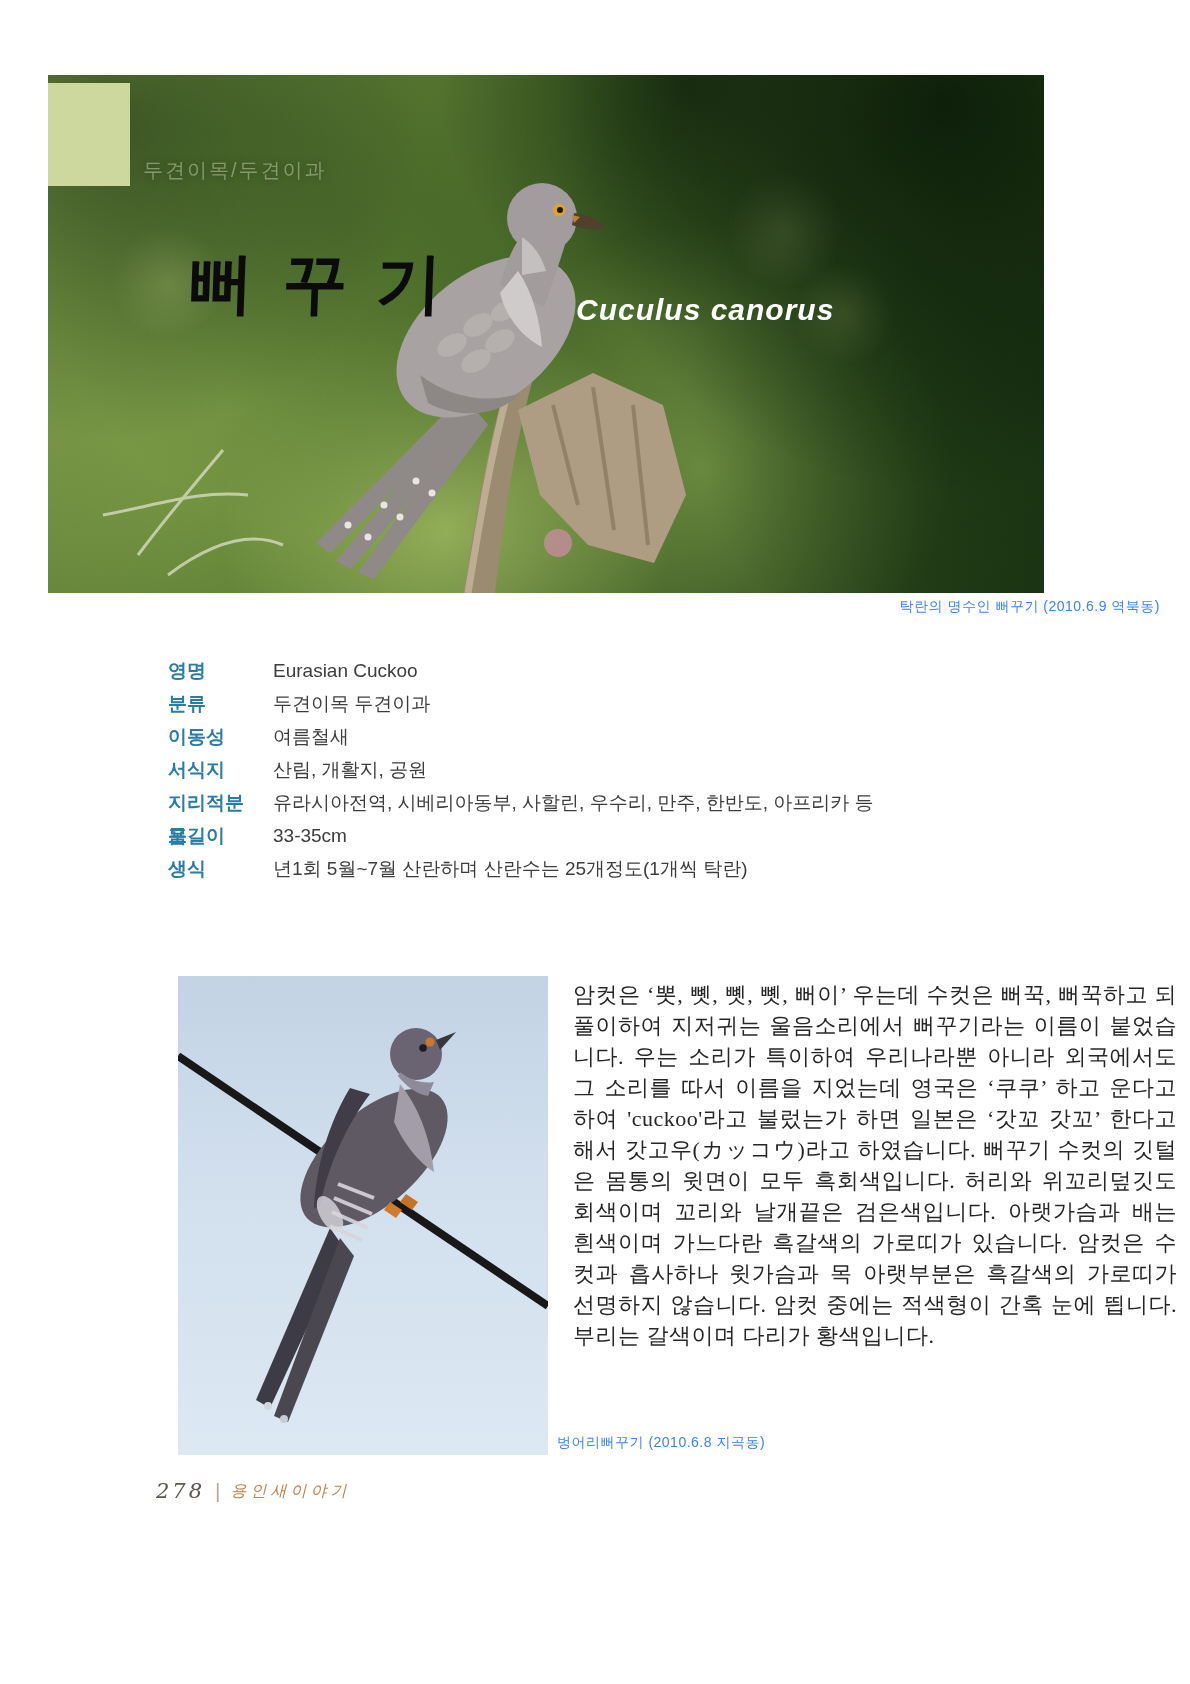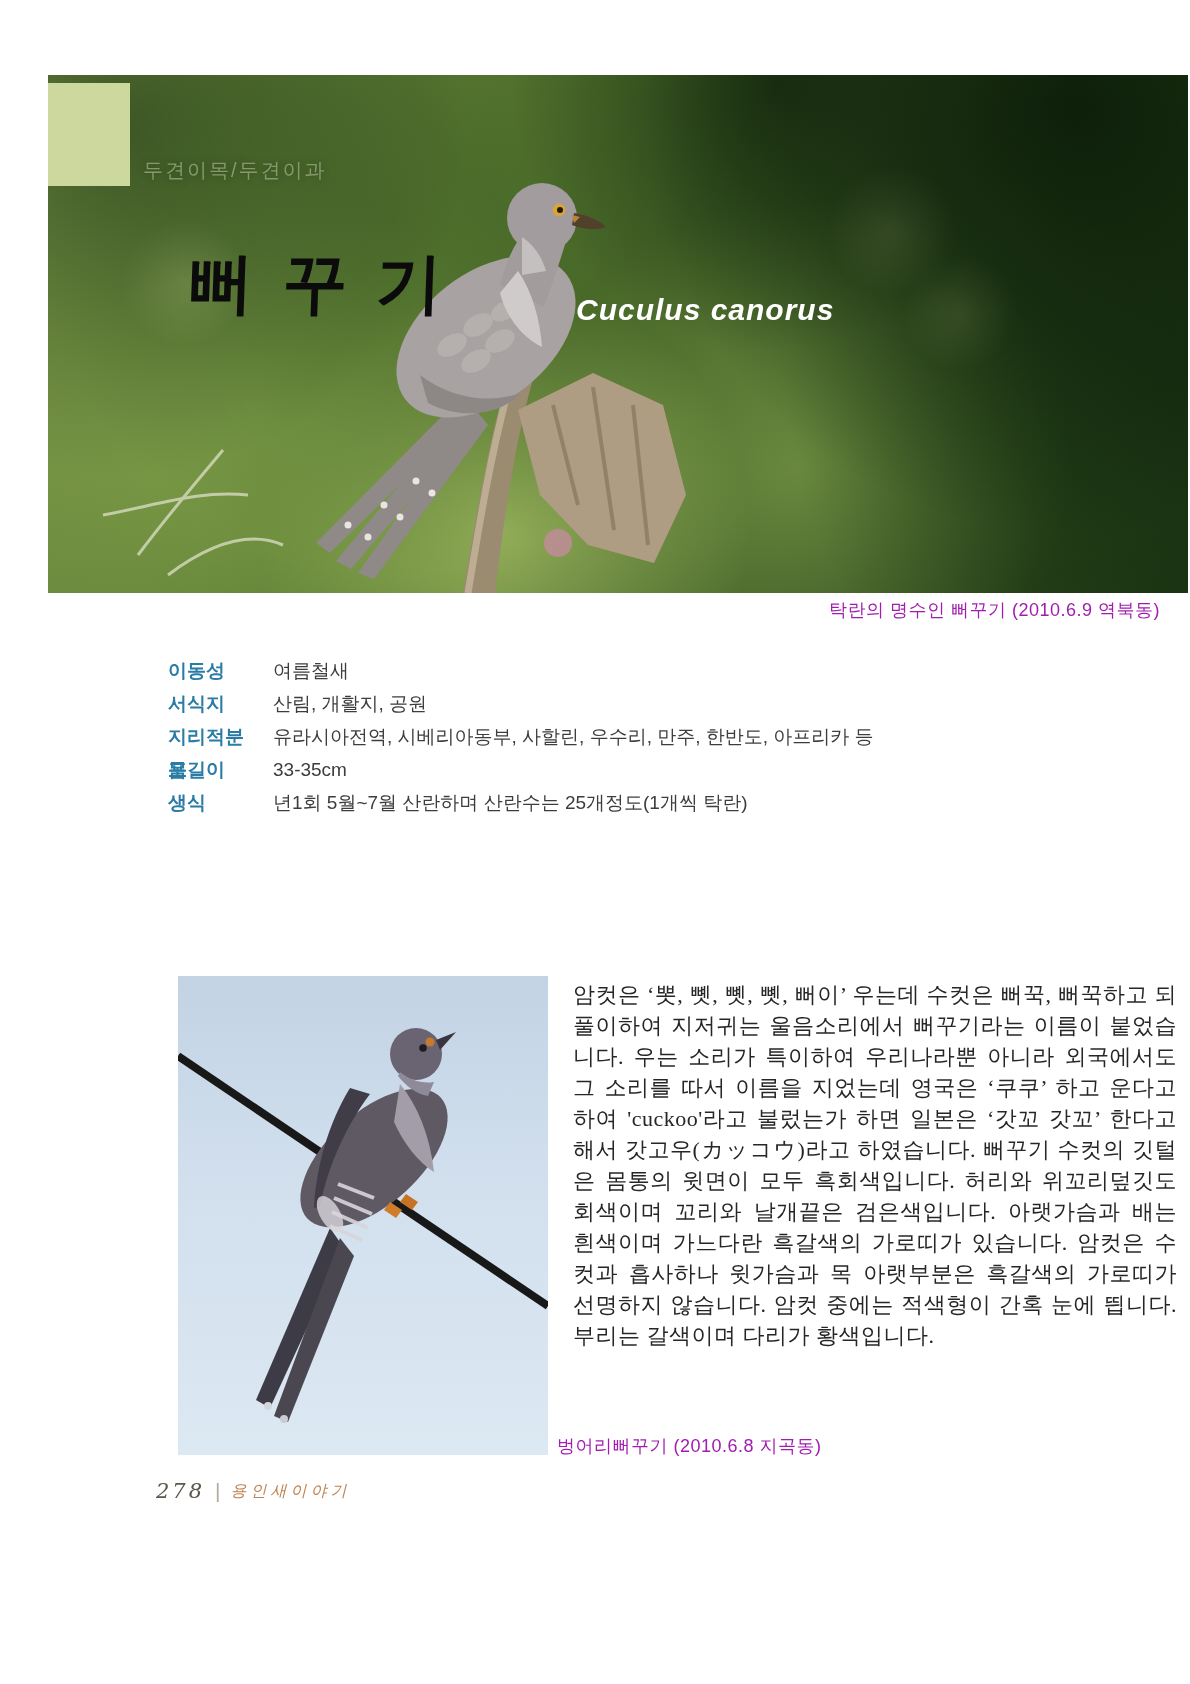--- a/index.html
+++ b/index.html
@@ -1,20 +1,20 @@
 <!DOCTYPE html>
 <html><head>
 <meta charset="utf-8">
 <style>
   html,body{margin:0;padding:0;background:#ffffff;}
   .page{position:relative;width:1190px;height:1684px;background:#fff;overflow:hidden;
         font-family:"Liberation Sans","DejaVu Sans",sans-serif;}
 
   
-  .header-photo{position:absolute;left:48px;top:75px;width:1140px;height:518px;overflow:hidden;
+  .header-photo{position:absolute;left:48px;top:75px;width:996px;height:518px;overflow:hidden;
     background-color:#44642a;
     background-image:
       radial-gradient(circle at 90% 6%, rgba(10,26,8,0.9) 0%, rgba(10,26,8,0) 38%),
       radial-gradient(circle at 64% 2%, rgba(16,36,12,0.75) 0%, rgba(16,36,12,0) 30%),
       radial-gradient(circle at 100% 60%, rgba(22,46,16,0.65) 0%, rgba(22,46,16,0) 34%),
       radial-gradient(circle at 6% 10%, rgba(28,52,20,0.6) 0%, rgba(28,52,20,0) 30%),
       radial-gradient(circle at 74% 30%, rgba(214,232,150,0.35) 0%, rgba(214,232,150,0) 7%),
       radial-gradient(circle at 80% 46%, rgba(205,226,140,0.3) 0%, rgba(205,226,140,0) 6%),
       radial-gradient(circle at 12% 40%, rgba(215,230,150,0.3) 0%, rgba(215,230,150,0) 6%),
       radial-gradient(circle at 30% 28%, rgba(60,92,34,0.6) 0%, rgba(60,92,34,0) 40%),
@@ -26,21 +26,21 @@
   .family-label{position:absolute;left:95px;top:82px;font-size:20px;letter-spacing:2px;
     color:#87996c;text-shadow:0 0 6px rgba(30,50,20,0.5);}
   .main-title{position:absolute;left:140px;top:164px;font-size:66px;font-weight:900;
     letter-spacing:28px;color:#0b0b0b;font-family:"DejaVu Sans","Liberation Sans",sans-serif;
     transform:skewX(-2deg);}
   .sci-name{position:absolute;left:528px;top:218px;font-size:30px;font-style:italic;
     font-weight:600;color:#ffffff;letter-spacing:1px;}
   .header-art{position:absolute;left:0;top:0;width:1112px;height:518px;}
 
   
-  .caption{font-size:18px;color:#a21caf;letter-spacing:0.5px;}
+  .caption{font-size:14px;color:#3b82f6;letter-spacing:0.5px;}
   .caption-top{position:absolute;left:48px;top:598px;width:1112px;text-align:right;}
   .caption-bottom{position:absolute;left:557px;top:1434px;}
 
   
   .info-list{position:absolute;left:168px;top:654px;width:900px;font-size:19px;}
   .info-row{display:flex;height:33px;line-height:33px;}
   .info-label{flex:none;width:92px;margin-right:13px;color:#2a7ca5;font-weight:bold;
     text-align:justify;text-align-last:justify;}
   .info-value{color:#3d3d3d;white-space:nowrap;}
 
@@ -130,20 +130,28 @@
     <div class="corner-block"></div>
     <div class="family-label">두견이목/두견이과</div>
     <div class="main-title">뻐꾸기</div>
     <div class="sci-name">Cuculus canorus</div>
   </div>
 
   <div class="caption caption-top">탁란의 명수인 뻐꾸기 (2010.6.9 역북동)</div>
 
   <div class="info-list">
     <div class="info-row">
+      <span class="info-label">영명</span>
+      <span class="info-value">Eurasian Cuckoo</span>
+    </div>
+    <div class="info-row">
+      <span class="info-label">분류</span>
+      <span class="info-value">두견이목 두견이과</span>
+    </div>
+    <div class="info-row">
       <span class="info-label">이동성</span>
       <span class="info-value">여름철새</span>
     </div>
     <div class="info-row">
       <span class="info-label">서식지</span>
       <span class="info-value">산림, 개활지, 공원</span>
     </div>
     <div class="info-row">
       <span class="info-label">지리적분포</span>
       <span class="info-value">유라시아전역, 시베리아동부, 사할린, 우수리, 만주, 한반도, 아프리카 등</span>

